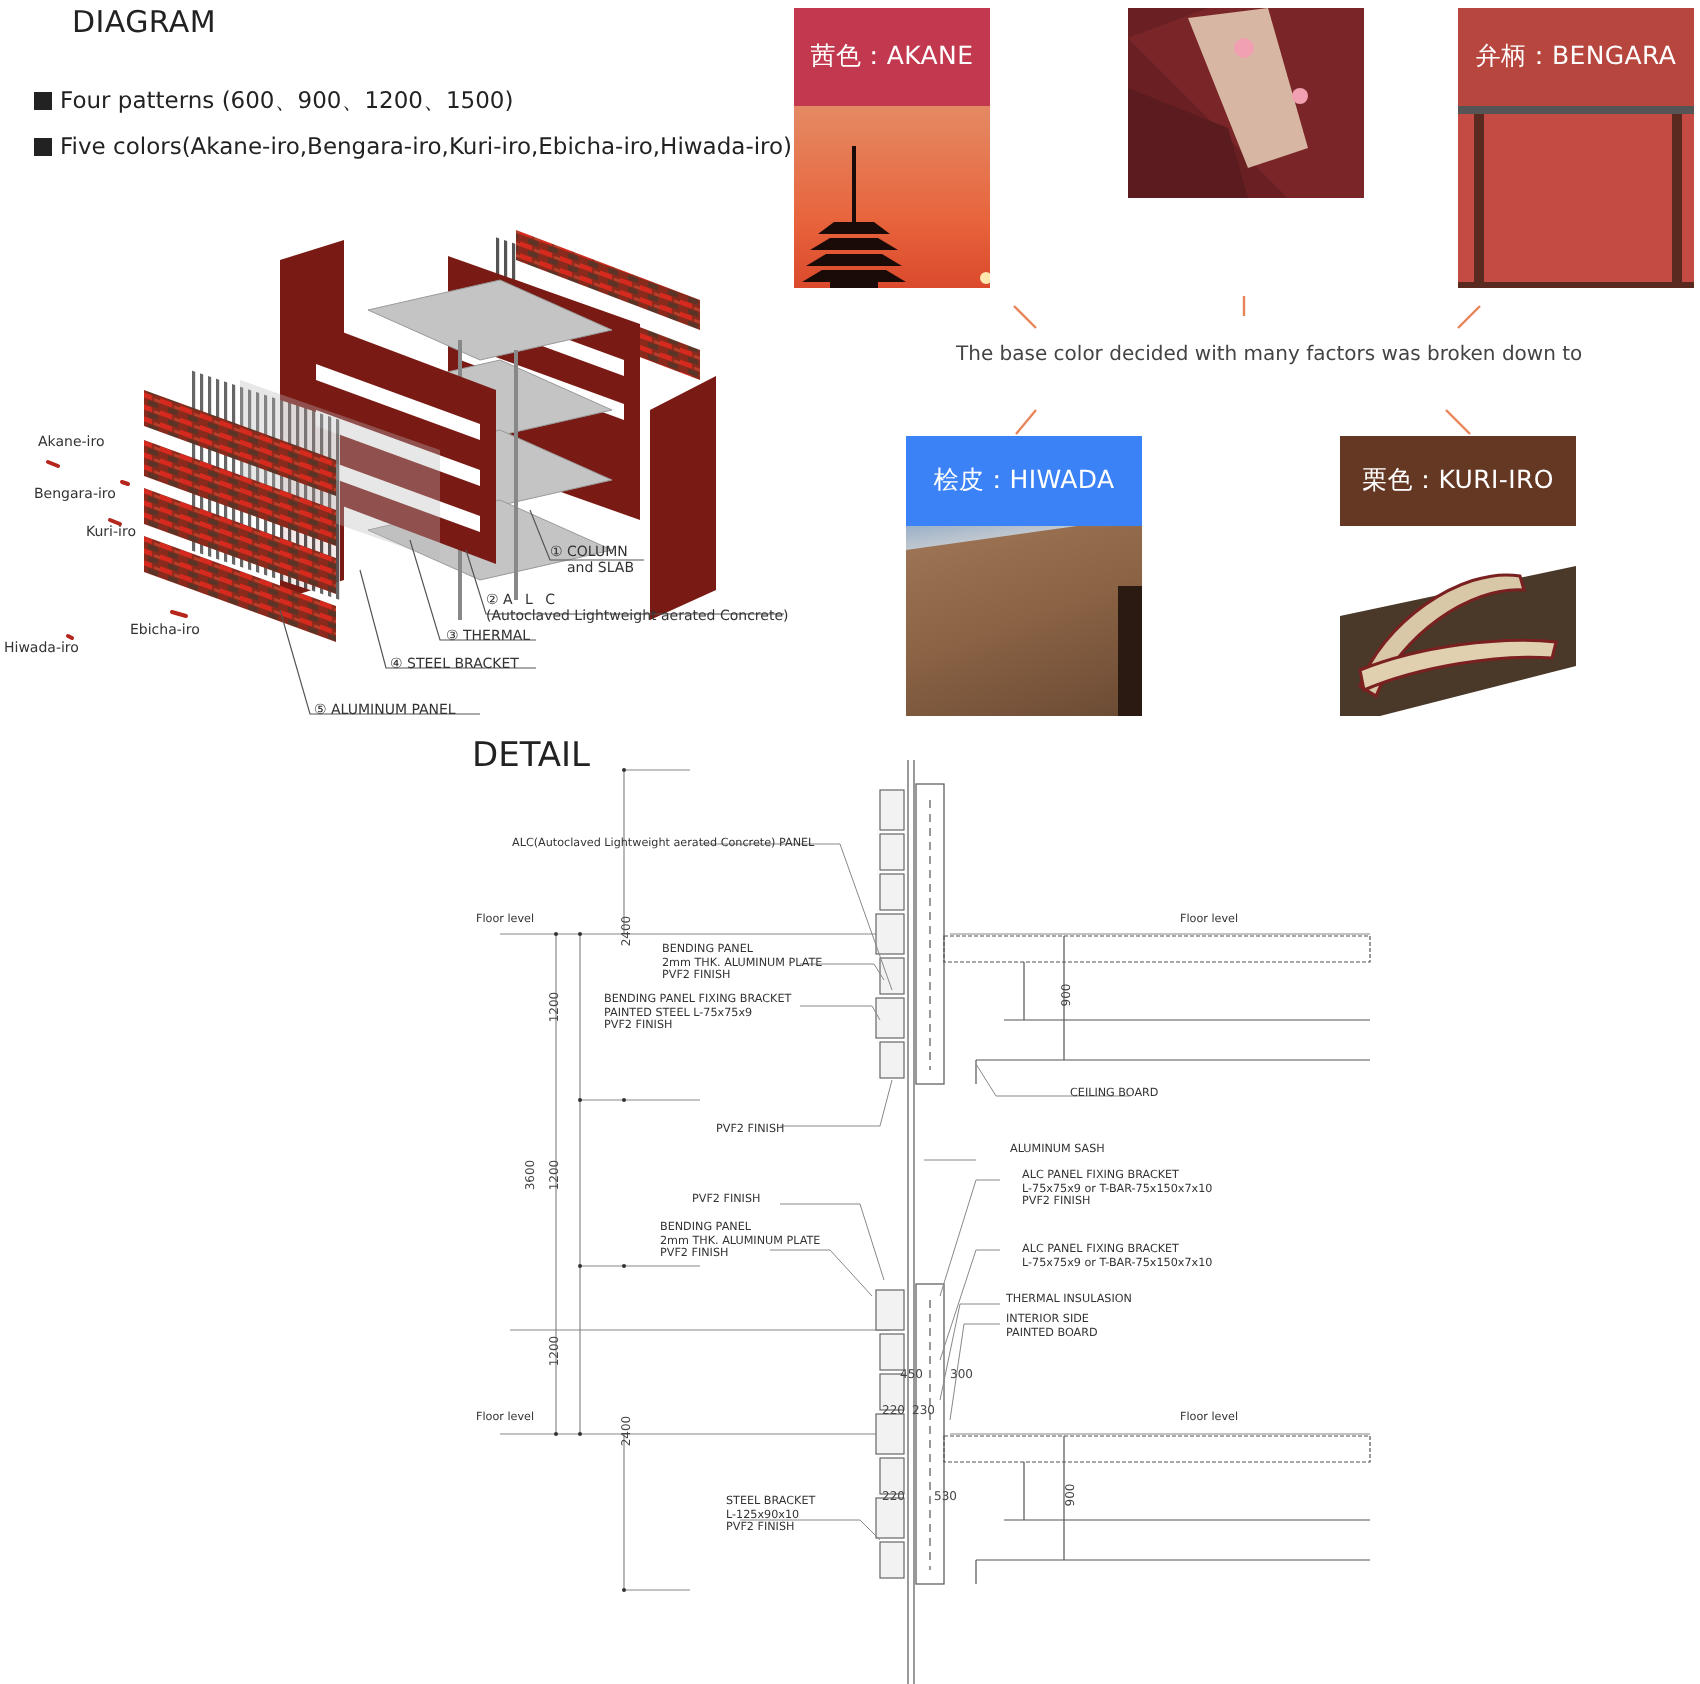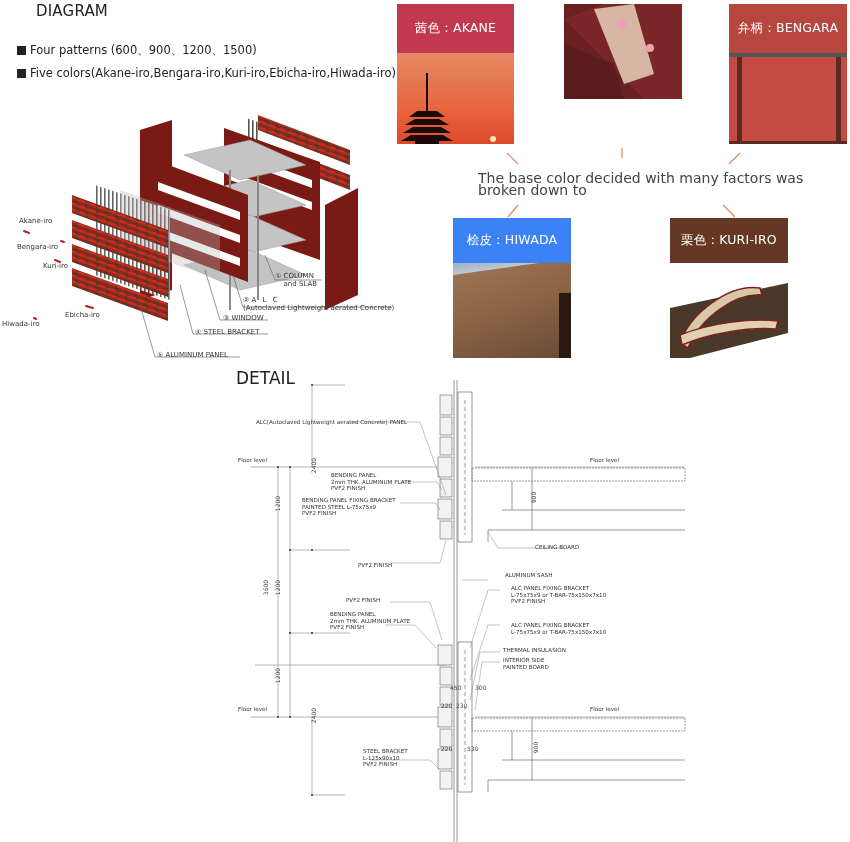--- a/index.html
+++ b/index.html
@@ -4,21 +4,21 @@
 <style>
   html, body { margin:0; padding:0; background:#ffffff; }
   body { width:850px; height:842px; position:relative; overflow:hidden; font-family:"DejaVu Sans", sans-serif; color:#222; }
   .abs { position:absolute; }
   .title { font-size:15px; color:#222; letter-spacing:0.2px; }
   .bullet { font-size:11.5px; color:#222; display:flex; align-items:center; gap:4px;padding-left:14px; }
   .bullet .sq { width:9px; height:9px; background:#222; display:inline-block; }
   .card { position:absolute; overflow:hidden; }
   .card .hdr { height:49px; display:flex; align-items:center; justify-content:center; color:#fff; font-size:12.5px; letter-spacing:0.2px; }
   .card .img { width:100%; height:95px; position:relative; overflow:hidden; }
-  .caption { font-size:14px; color:#444; line-height:12px; }
+  .caption { font-size:10px; color:#444; line-height:12px; }
   .lbl { font-size:7px; color:#333; white-space:nowrap; font-family:"DejaVu Sans", sans-serif; }
   .dlbl { font-size:5.6px; color:#333; white-space:nowrap; line-height:6.6px; font-family:"DejaVu Sans", sans-serif; }
   .dim { font-size:6px; color:#444; white-space:nowrap; }
   .vdim { font-size:6px; color:#444; white-space:nowrap; transform:rotate(-90deg); transform-origin:center; }
   svg { position:absolute; }
 </style>
 </head>
 <body>
 
 <div class="abs title" style="left:3px;top:2px;margin-left:33px;">DIAGRAM</div>
@@ -111,32 +111,32 @@
   <span style="white-space:pre-line;display:inline-block;vertical-align:top;">COLUMN
 and SLAB</span>
 </div>
 <div class="abs lbl" style="left:243px;top:296px;line-height:8px;">
   <span>②</span>
   <span style="letter-spacing:2px;">A L C</span><br>
   <span>(Autoclaved Lightweight aerated Concrete)</span>
 </div>
 <div class="abs lbl" style="left:223px;top:314px;">
   <span>③</span>
-  <span>WINDOW</span>
+  <span>THERMAL</span>
 </div>
 <div class="abs lbl" style="left:195px;top:328px;">
   <span>④</span>
   <span>STEEL BRACKET</span>
 </div>
 <div class="abs lbl" style="left:157px;top:351px;">
   <span>⑤</span>
   <span>ALUMINUM PANEL</span>
 </div>
 
-<div class="card" style="left:397px;top:4px;width:117px;height:140px;">
+<div class="card" style="left:397px;top:4px;width:98px;height:140px;">
   <div class="hdr" style="background:#c2384e;">茜色：AKANE</div>
   <div class="img" style="background:linear-gradient(#e48a64,#e8643c 60%,#d9462a);">
     <svg width="117" height="95" viewBox="0 0 117 95">
       <line x1="30" y1="20" x2="30" y2="60" stroke="#1a0a08" stroke-width="2"></line>
       <polygon points="12,64 48,64 40,58 20,58" fill="#1a0a08"></polygon>
       <polygon points="8,72 52,72 42,66 18,66" fill="#1a0a08"></polygon>
       <polygon points="6,80 54,80 44,74 16,74" fill="#1a0a08"></polygon>
       <polygon points="4,88 56,88 46,82 14,82" fill="#1a0a08"></polygon>
       <rect x="18" y="88" width="24" height="7" fill="#1a0a08"></rect>
       <circle cx="96" cy="86" r="3" fill="#ffe8b0"></circle>

